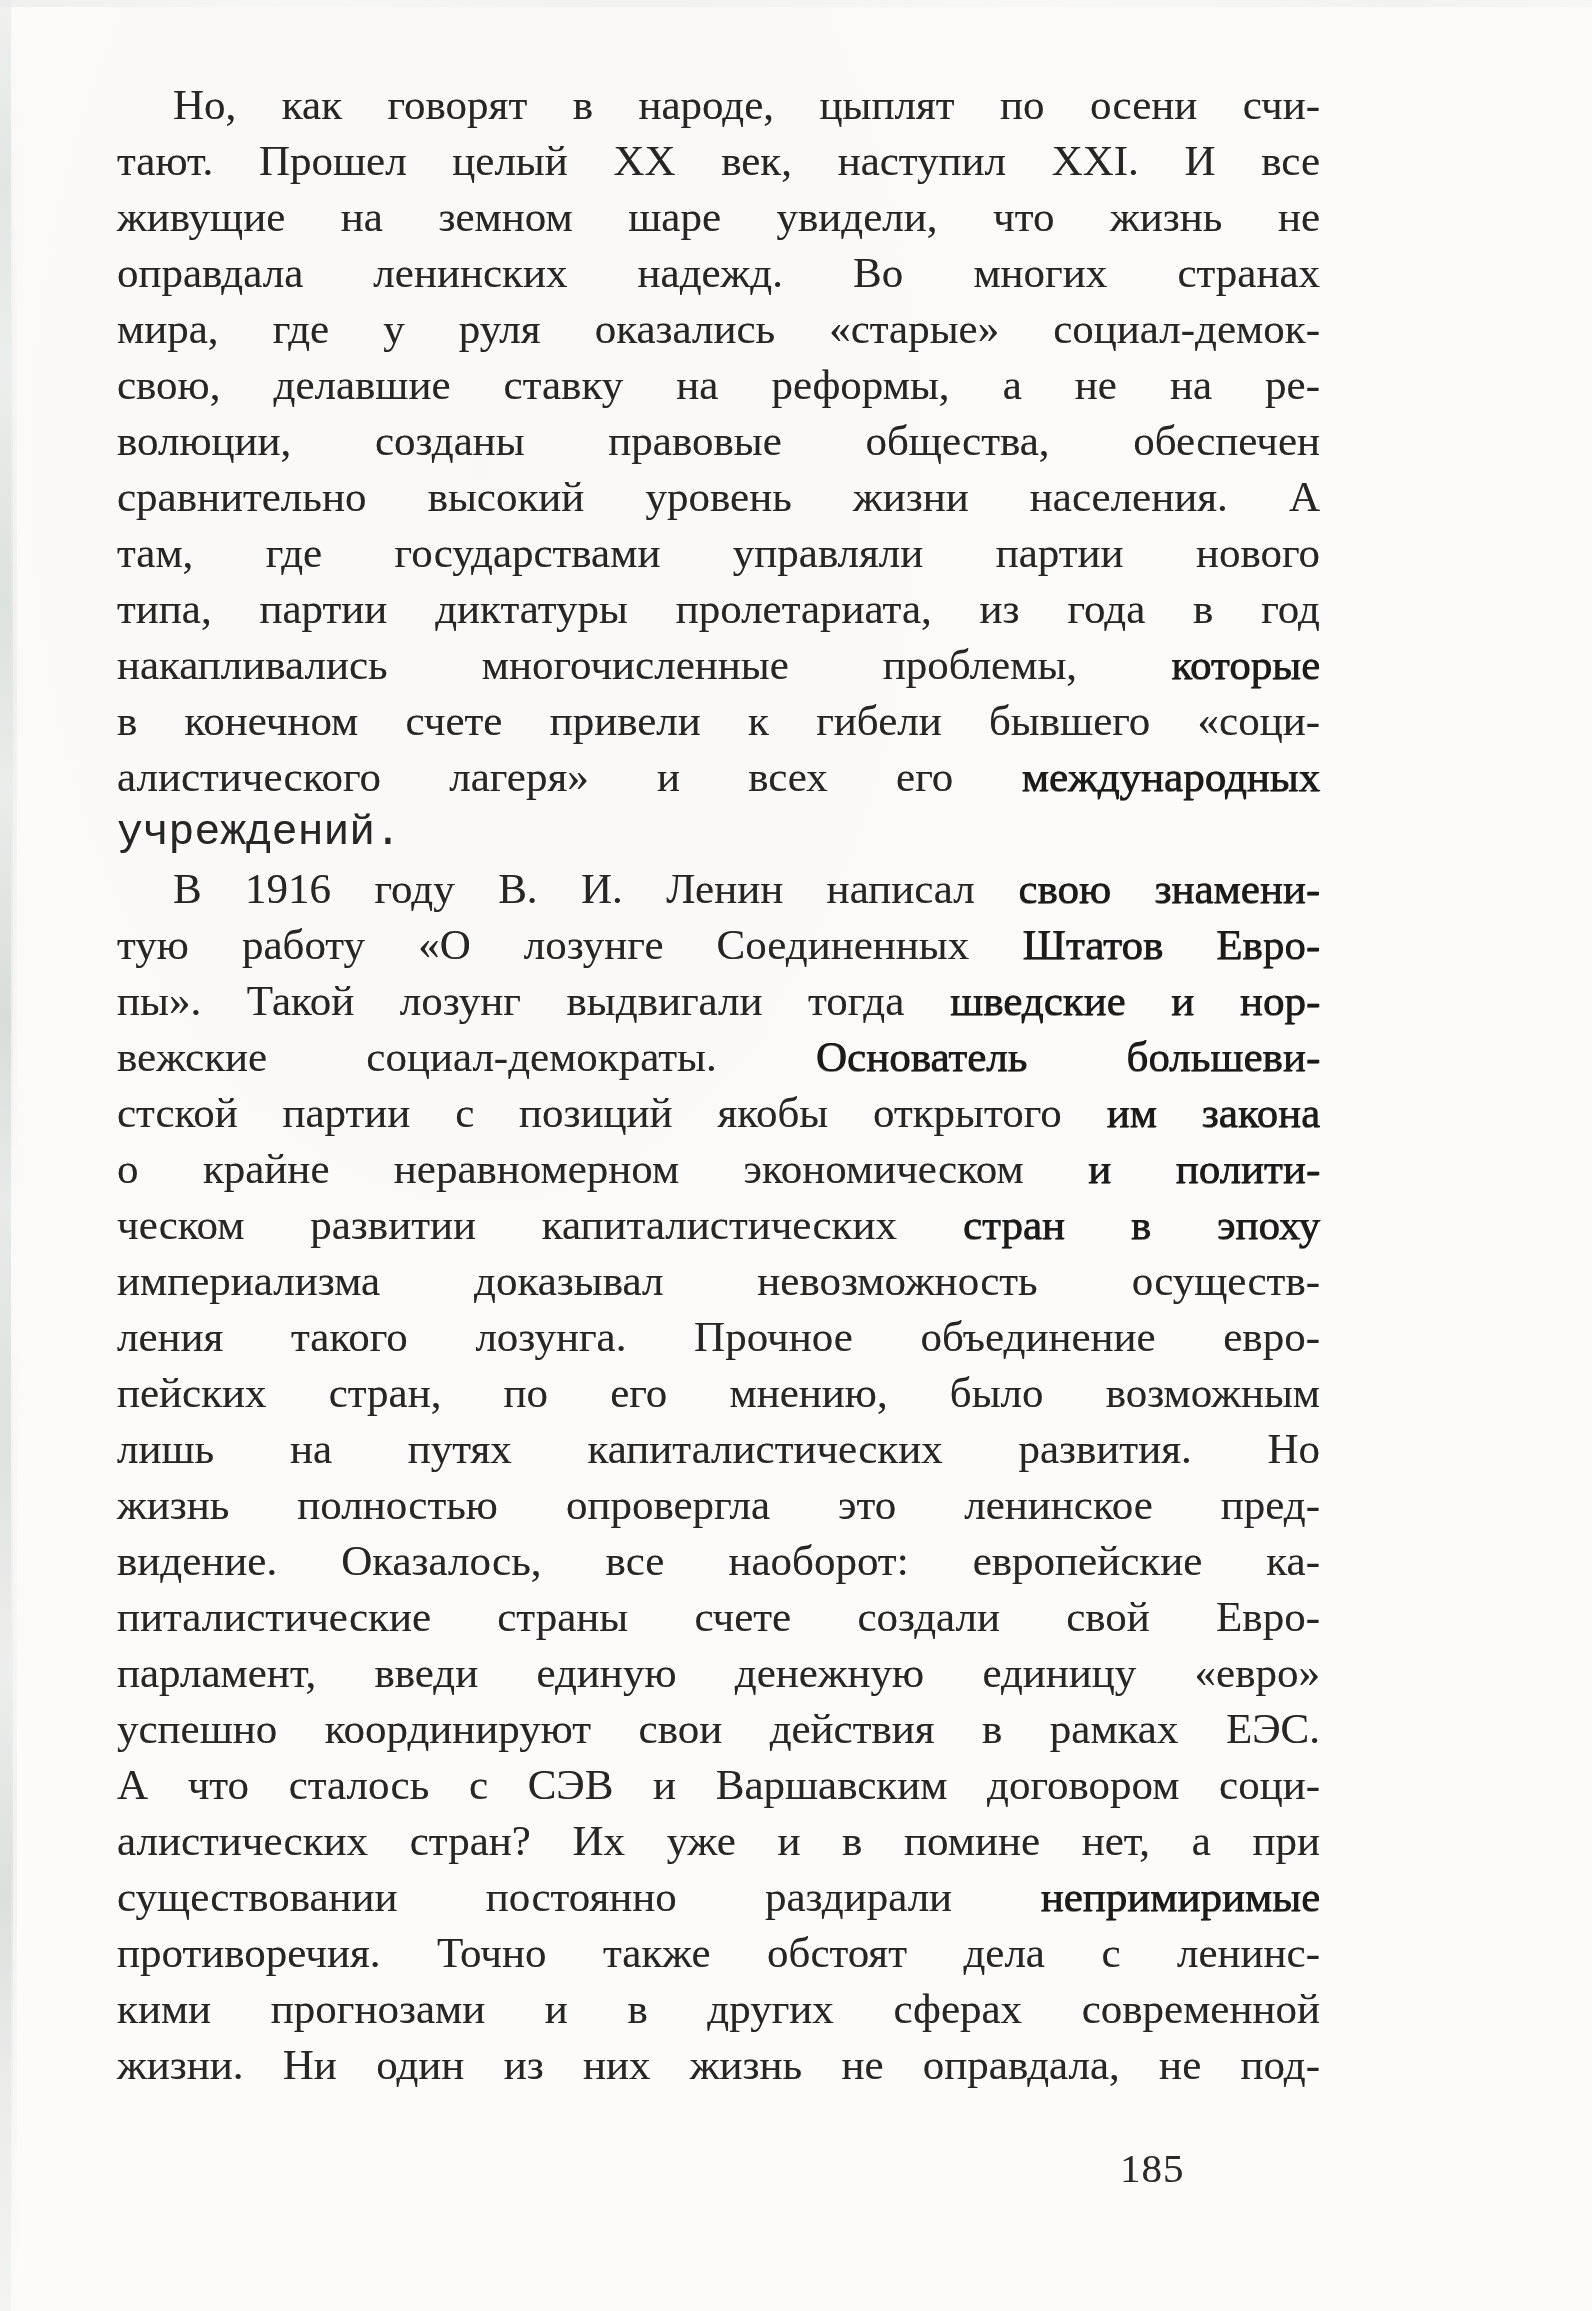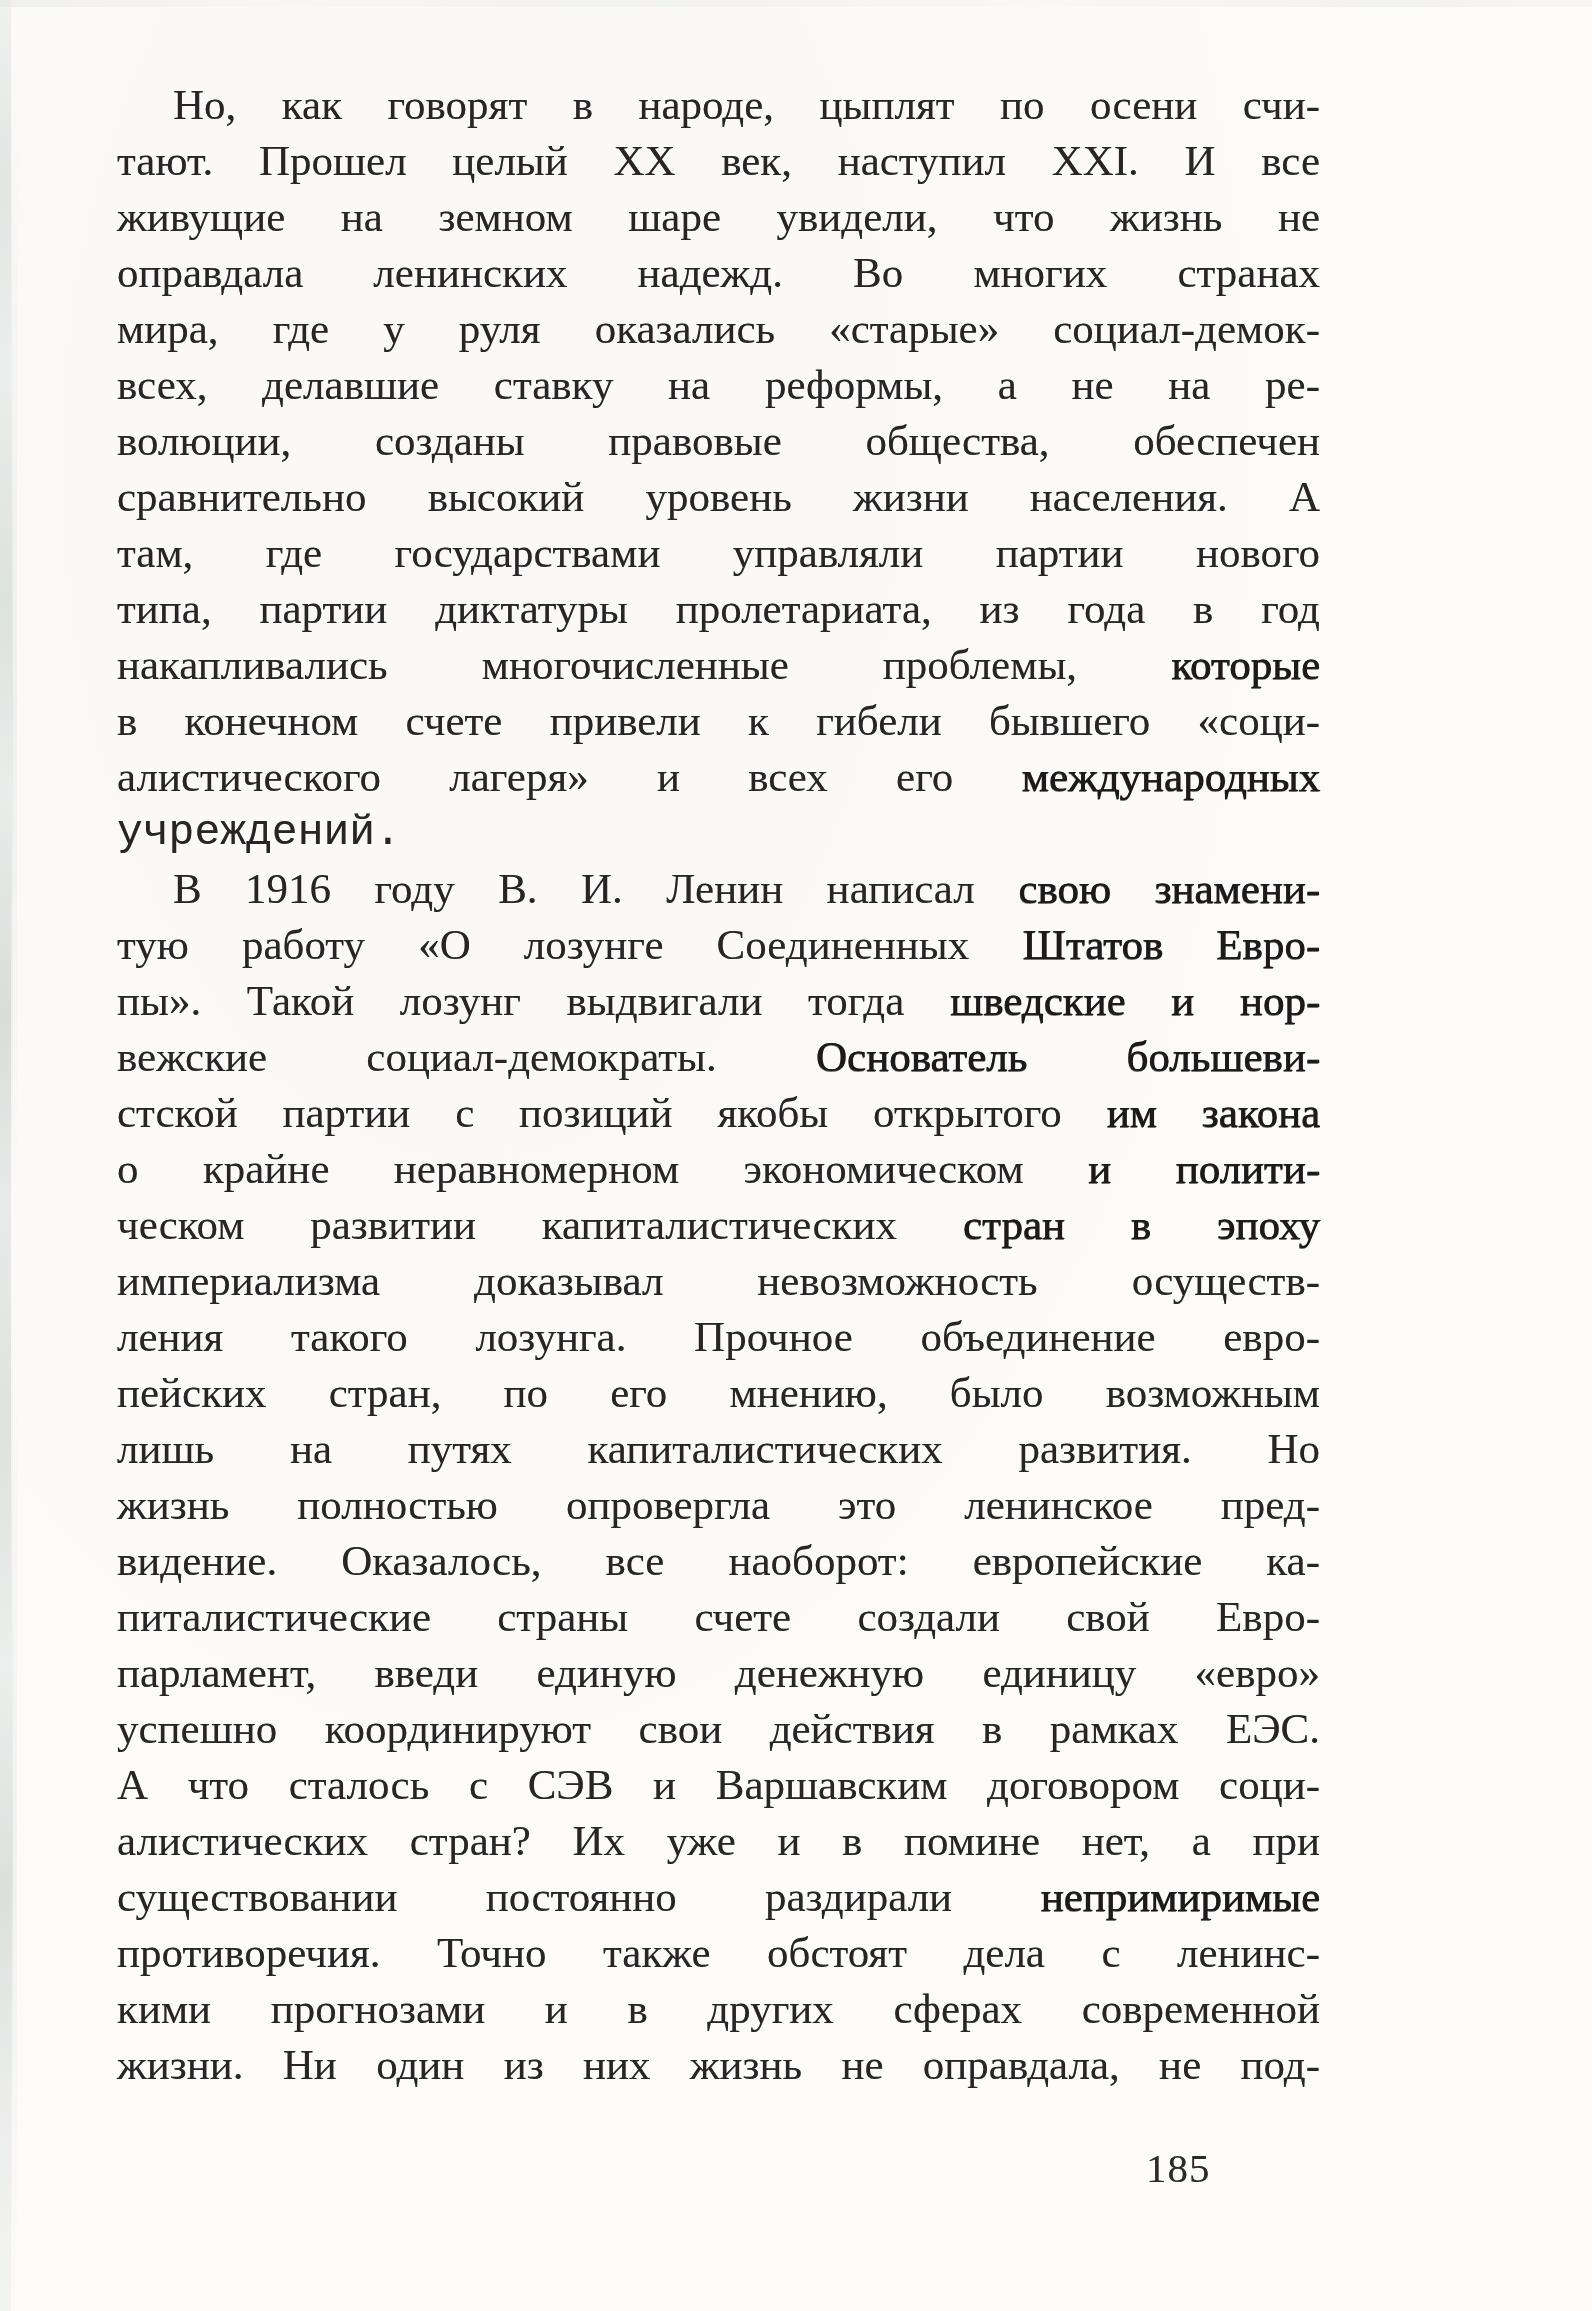--- a/index.html
+++ b/index.html
@@ -79,21 +79,21 @@
   .line.last {
     text-align-last: left;
     font-family: Liberation Mono, monospace;
   }
   .dark {
     color: #1b1b1b;
     text-shadow: 0.7px 0 0 #1b1b1b, 0 0.5px 0.6px rgba(10,10,10,0.55);
   }
   .page-number {
     position: absolute;
-    left: 1146px;
+    left: 1120px;
     top: 2144px;
     font-size: 41px;
     line-height: 48px;
     color: #2a2a2a;
     text-shadow: 0 0 0.6px rgba(20,20,20,0.35);
     letter-spacing: 1px;
   }
 </style>
 </head>
 <body>
@@ -102,21 +102,21 @@
   <div class="edge-left"></div>
   <div class="edge-top"></div>
   <div class="edge-bottom"></div>
 
   <div class="text-block">
       <div class="line indent"><span>Но, как говорят в народе, цыплят по осени счи-</span></div>
       <div class="line"><span>тают. Прошел целый XX век, наступил XXI. И все</span></div>
       <div class="line"><span>живущие на земном шаре увидели, что жизнь не</span></div>
       <div class="line"><span>оправдала ленинских надежд. Во многих странах</span></div>
       <div class="line"><span>мира, где у руля оказались «старые» социал-демок-</span></div>
-      <div class="line"><span>всех, делавшие ставку на реформы, а не на ре-</span></div>
+      <div class="line"><span>свою, делавшие ставку на реформы, а не на ре-</span></div>
       <div class="line"><span>волюции, созданы правовые общества, обеспечен</span></div>
       <div class="line"><span>сравнительно высокий уровень жизни населения. А</span></div>
       <div class="line"><span>там, где государствами управляли партии нового</span></div>
       <div class="line"><span>типа, партии диктатуры пролетариата, из года в год</span></div>
       <div class="line"><span>накапливались многочисленные проблемы, </span><span class="dark">которые</span></div>
       <div class="line"><span>в конечном счете привели к гибели бывшего «соци-</span></div>
       <div class="line"><span>алистического лагеря» и всех его </span><span class="dark">международных</span></div>
       <div class="line last"><span>учреждений.</span></div>
       <div class="line indent"><span>В 1916 году В. И. Ленин написал </span><span class="dark">свою знамени-</span></div>
       <div class="line"><span>тую работу «О лозунге Соединенных </span><span class="dark">Штатов Евро-</span></div>

